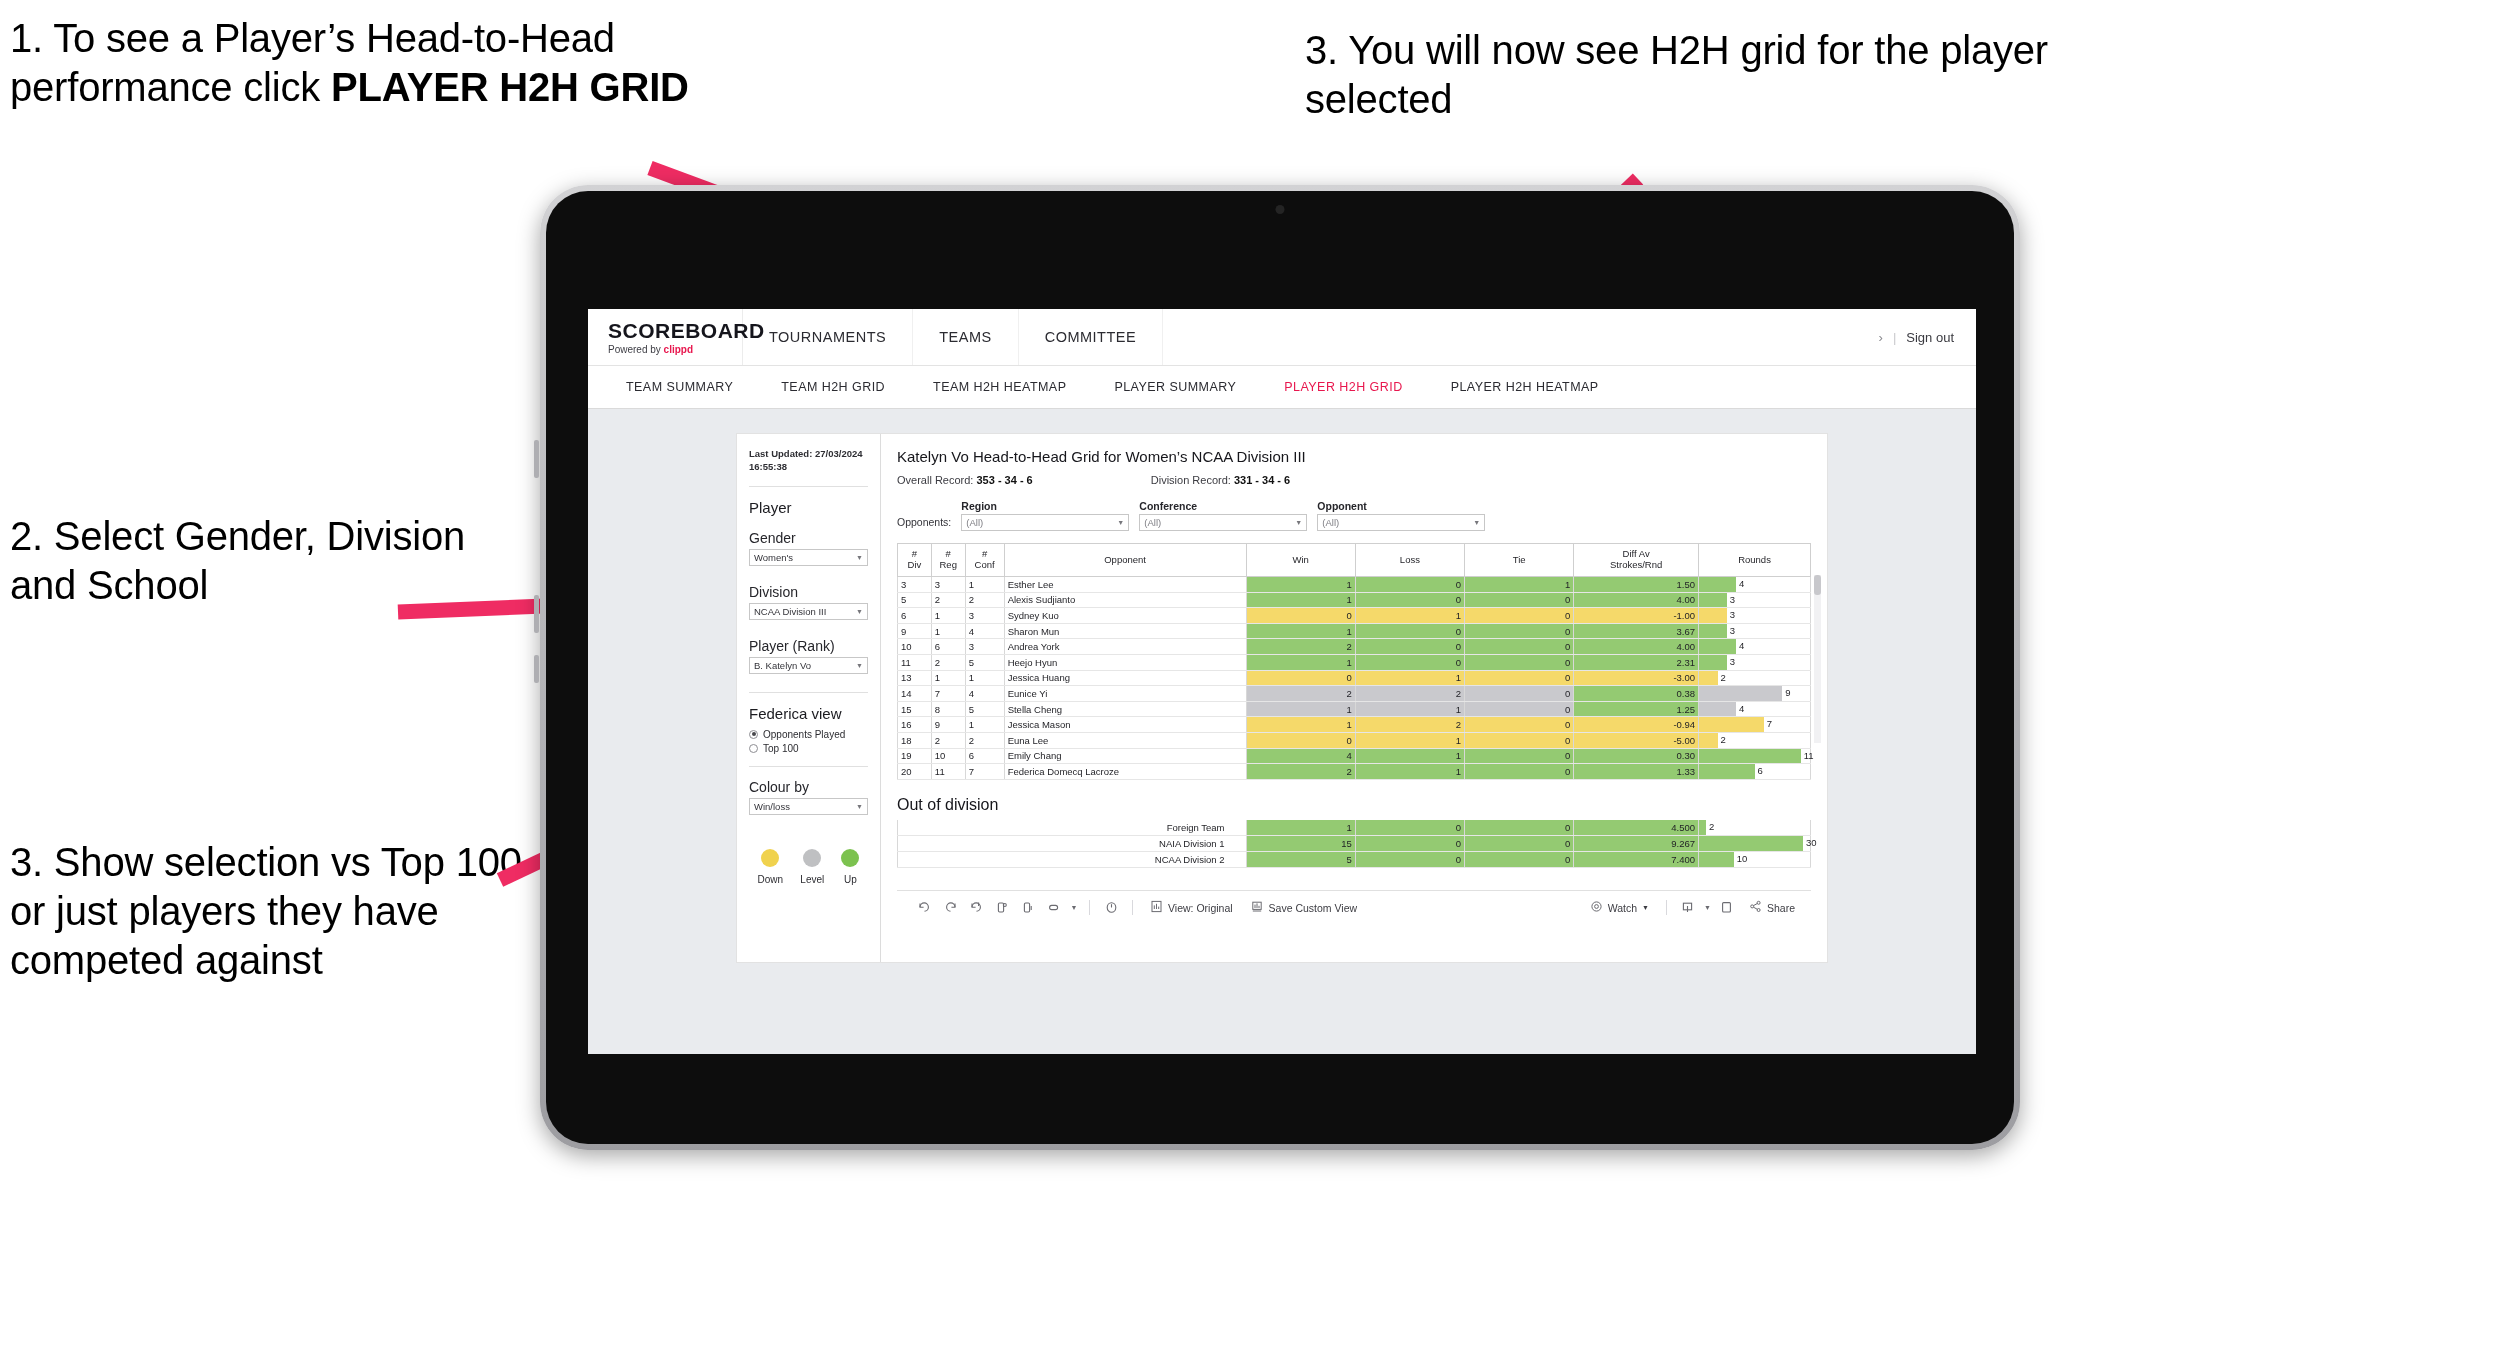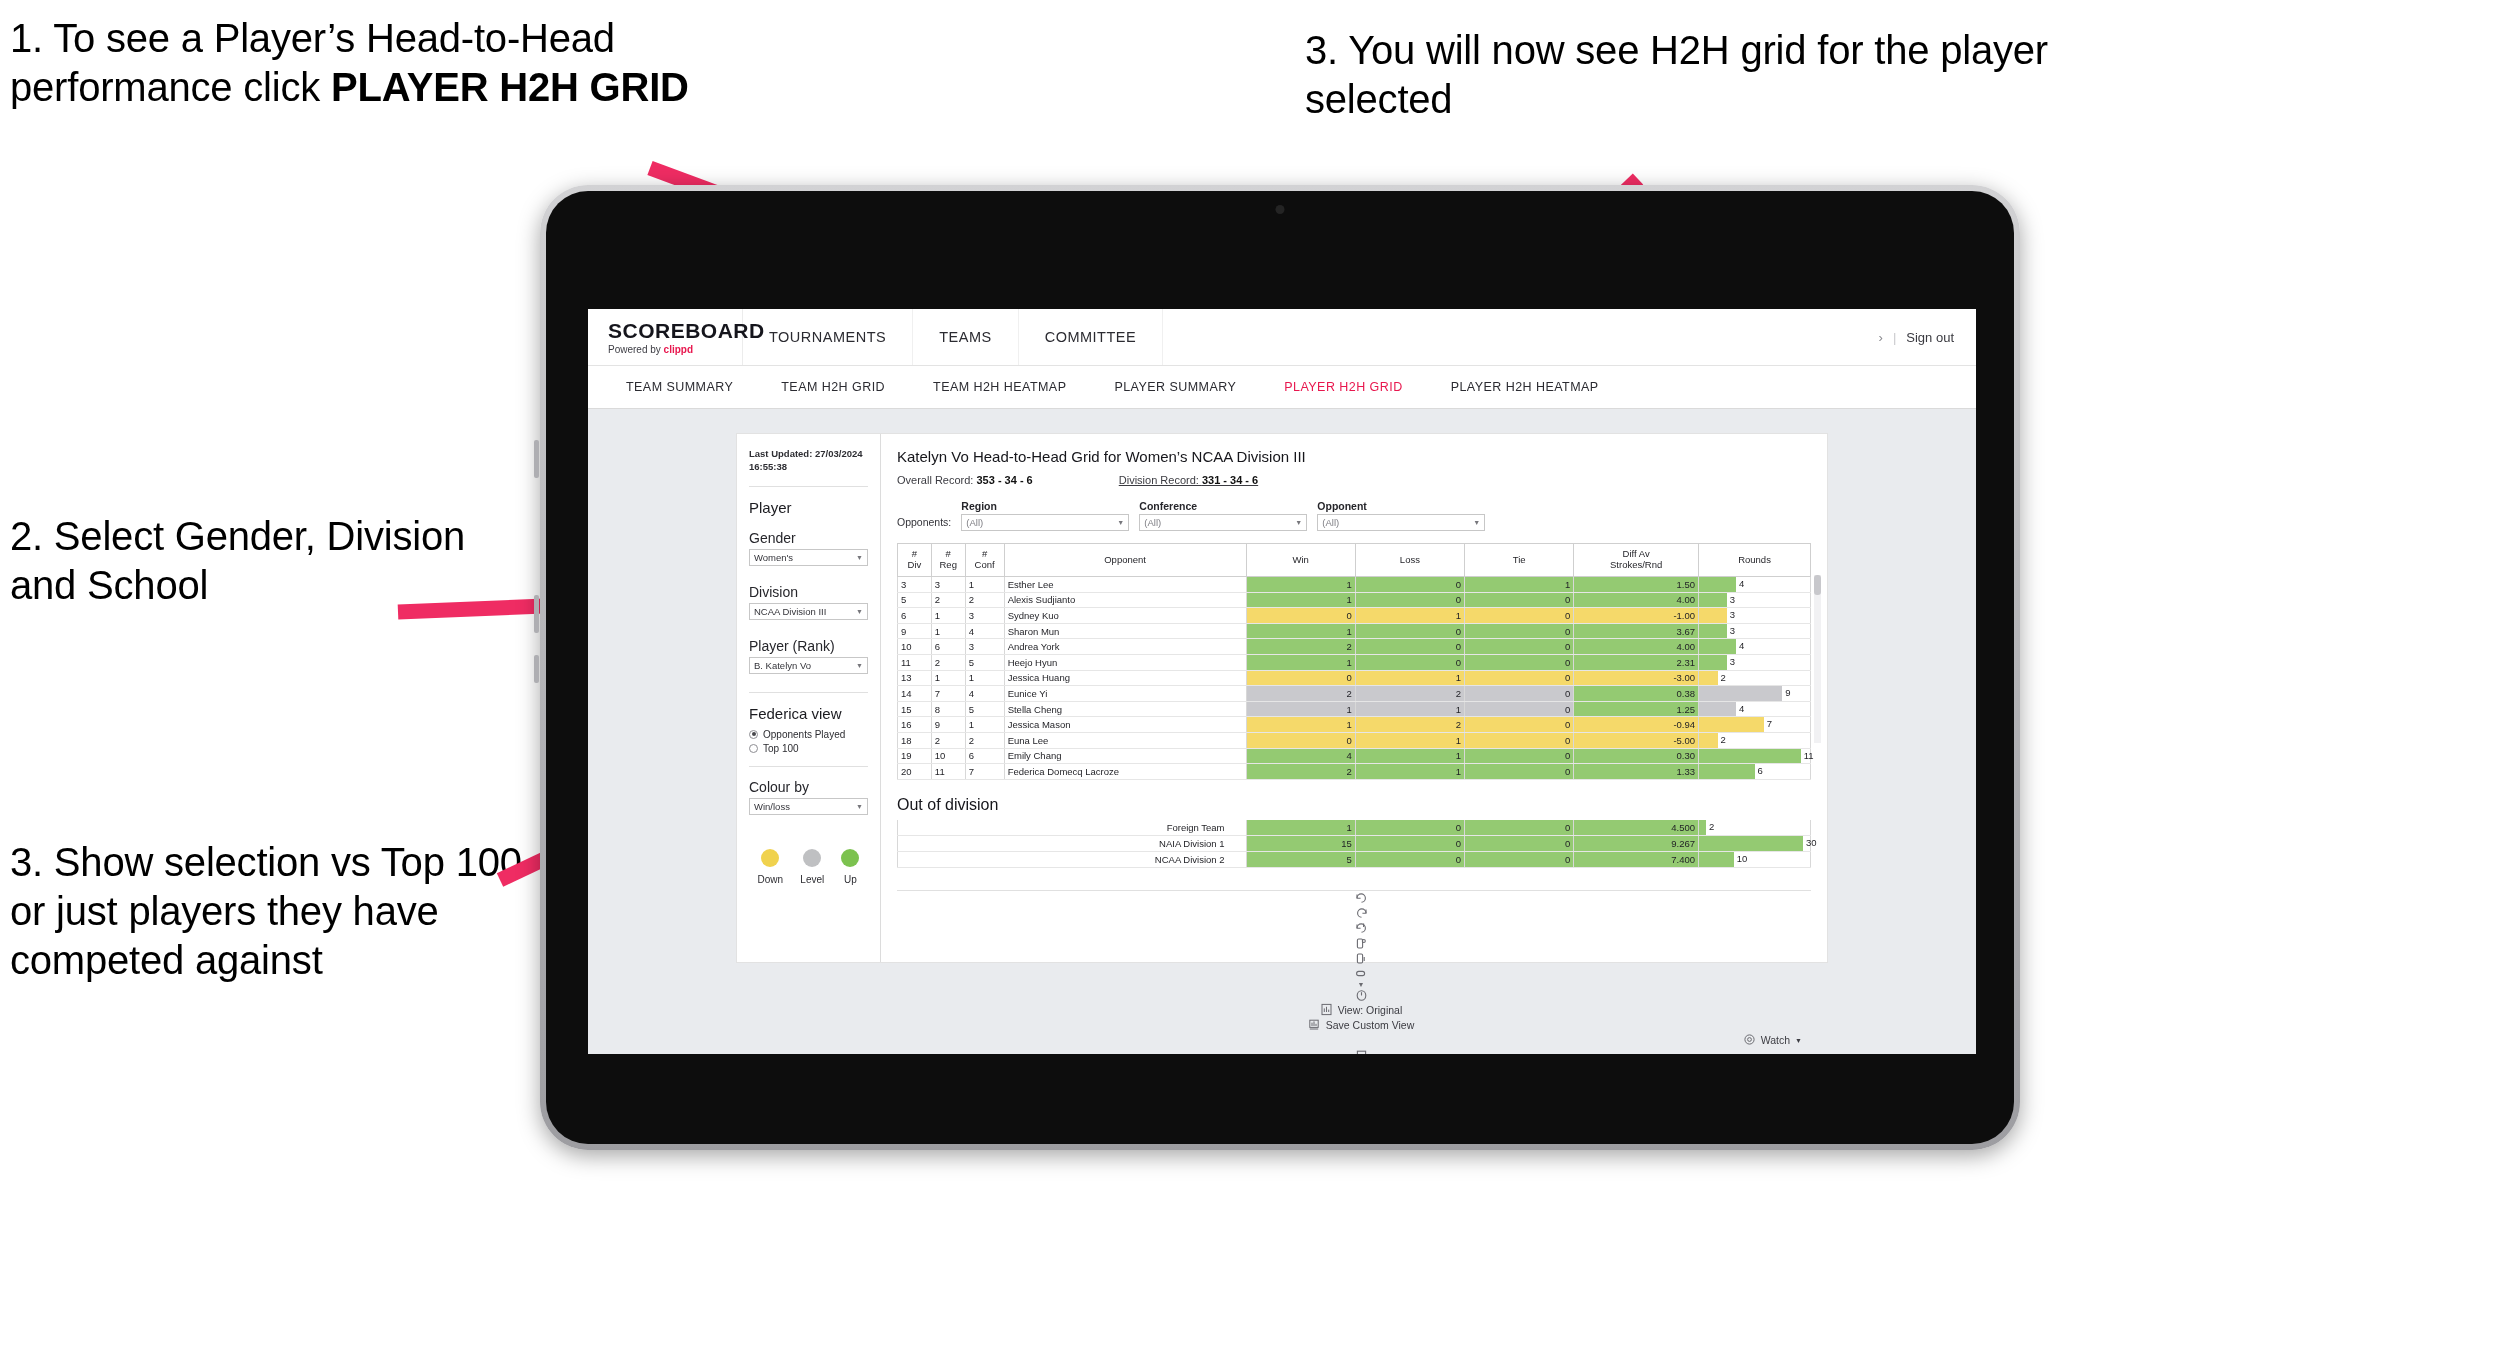--- a/index.html
+++ b/index.html
@@ -82,21 +82,21 @@
   .legend .col{text-align:center;}
   .dot{width:18px;height:18px;border-radius:50%;margin:0 auto 7px auto;}
   .legend .cap{font-size:10px;color:#2c2c31;}
 
   
   #main{flex:1;padding:14px 16px 0 16px;box-sizing:border-box;position:relative;}
   #viz-title{font-size:15px;color:#16161b;margin-bottom:9px;}
   #records{display:flex;font-size:11px;color:#3b3b41;margin-bottom:14px;}
   #records .rec{margin-right:0;}
   #records .rec b{color:#111;}
-  #rec2{margin-left:86px;text-decoration:underline;}
+  #rec2{margin-left:118px;}
   #opp-filters{display:flex;align-items:flex-end;gap:10px;margin-bottom:12px;}
   #opp-label{font-size:10.5px;color:#34343a;padding-bottom:3px;}
   .of{display:flex;flex-direction:column;}
   .of .lbl{font-size:10.5px;color:#26262b;font-weight:bold;margin-bottom:2px;}
   .of .sel{width:168px;height:17px;border:1px solid #c7c7c7;background:#fff;
       display:flex;align-items:center;justify-content:space-between;padding:0 4px;
       font-size:9.5px;color:#7d7d83;box-sizing:border-box;}
   .of .sel .caret{font-size:7px;color:#77777c;}
 
   
@@ -115,21 +115,21 @@
   
   #vscroll{position:absolute;right:-10px;top:32px;width:7px;height:168px;background:#f1f1f3;}
   #vthumb{width:7px;height:20px;background:#c8c8cc;border-radius:3px;}
 
   #ood-title{font-size:16px;color:#16161b;margin:16px 0 6px 0;}
   #ood table td{height:15px;}
   .ood-name{text-align:right;padding-right:21px;}
 
   
   #toolbar{margin-top:22px;border-top:1px solid #e0e0e0;height:34px;display:flex;
-     align-items:center;padding-left:14px;gap:0;font-size:10.5px;color:#4a4a50;flex-direction:column;}
+     align-items:center;padding-left:14px;gap:0;font-size:10.5px;color:#4a4a50;}
   .tb{width:26px;height:26px;display:flex;align-items:center;justify-content:center;color:#6b6b71;}
   .tb svg{display:block;}
   .tb-sep{width:1px;height:15px;background:#d9d9dd;margin:0 8px;}
   .tb-txt{display:flex;align-items:center;gap:5px;padding:0 9px;color:#3c3c42;}
   .push{margin-left:auto;}
 </style>
 </head>
 <body>
 
 <div class="annot" id="annot-1"><span>1. To see a Player’s Head-to-Head performance click </span><b>PLAYER H2H GRID</b></div>

